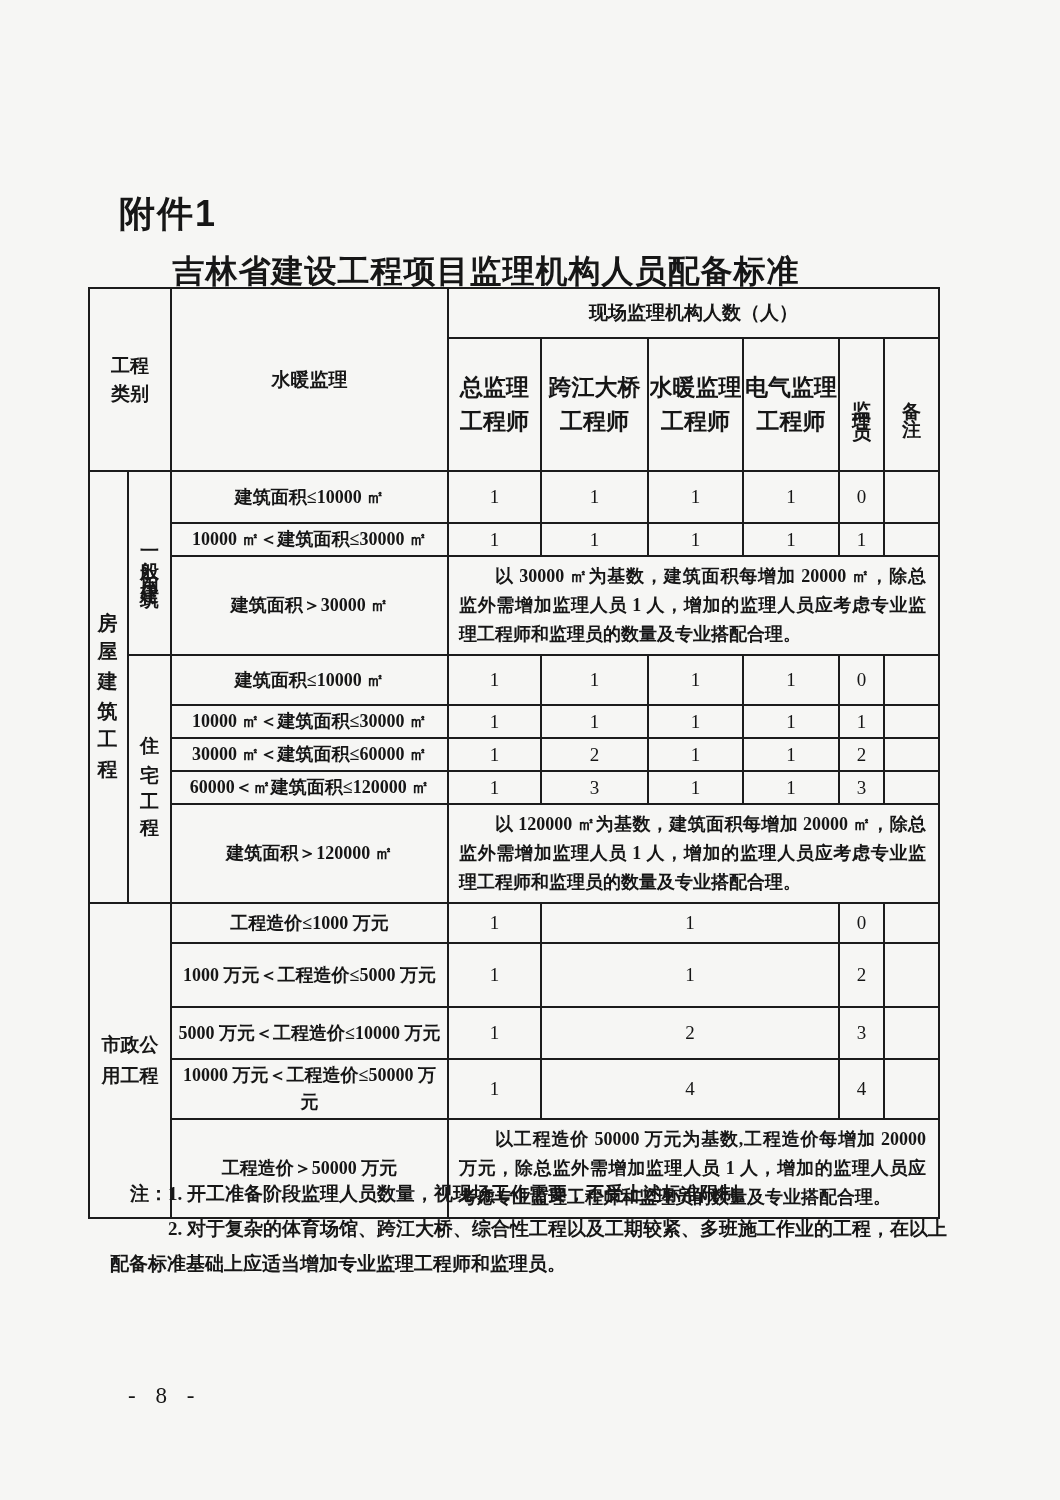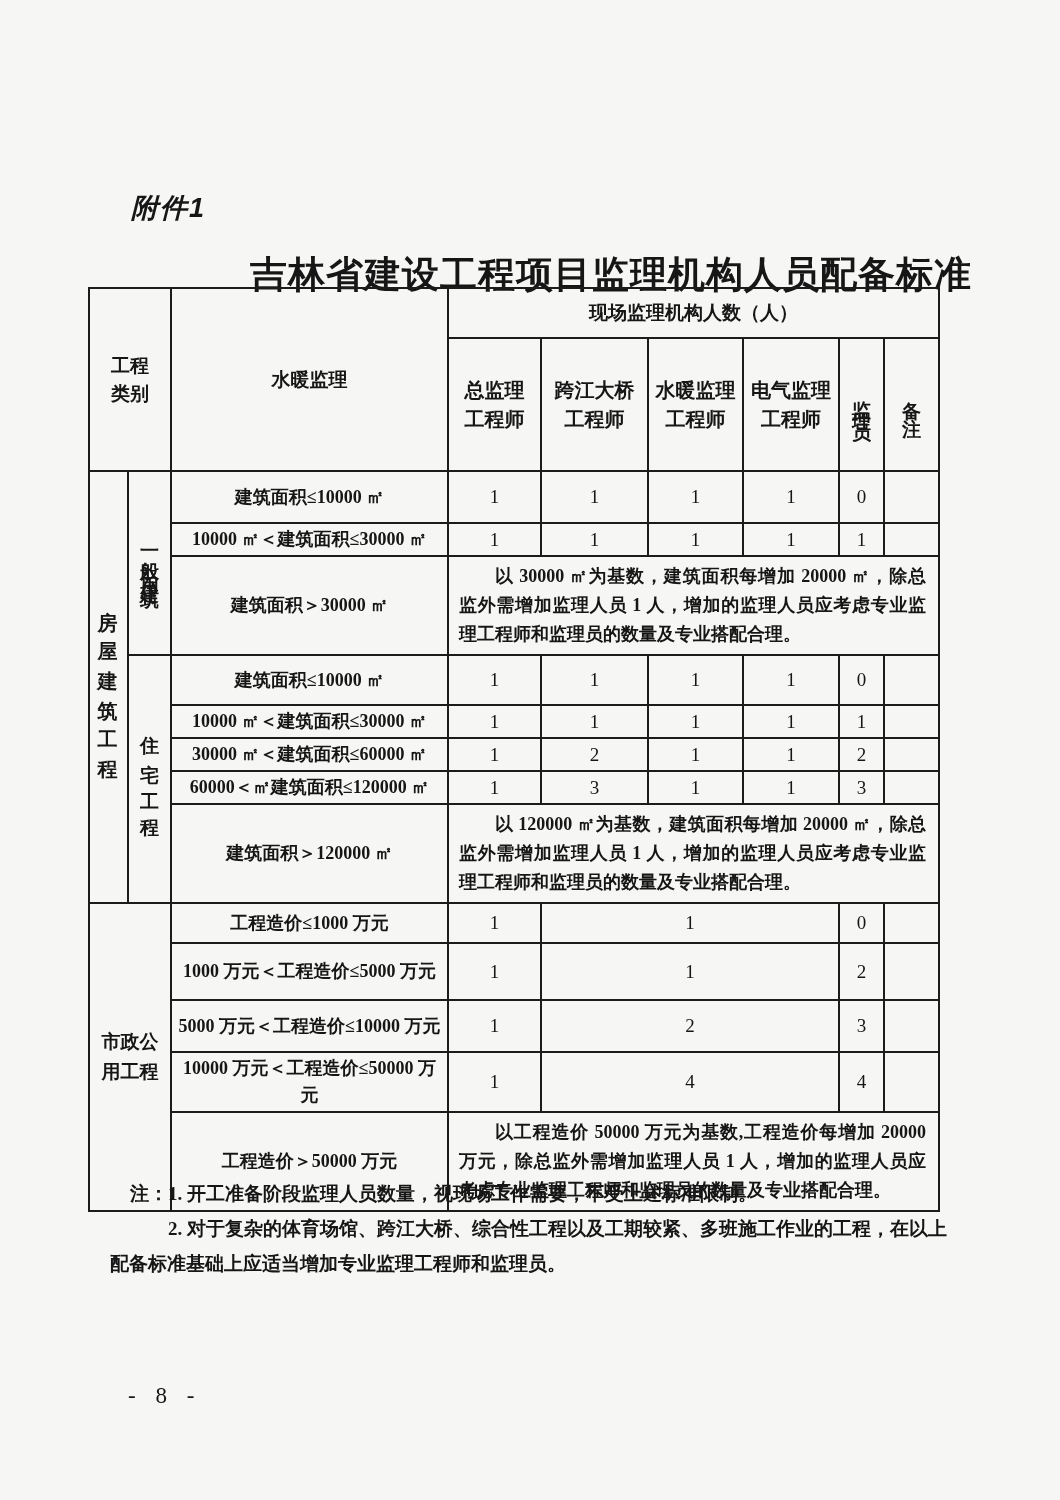--- a/index.html
+++ b/index.html
@@ -4,46 +4,46 @@
 <style>
   html,body{margin:0;padding:0;}
   body{
     width:1060px;height:1500px;position:relative;
     background:#f6f6f4;
     font-family:"Liberation Serif","DejaVu Serif",serif;
     color:#161616;
     overflow:hidden;
   }
   .attachment{
-    position:absolute;left:131px;top:190px;
-    font-family:"Liberation Sans","DejaVu Sans",sans-serif;
-    font-size:27px;font-weight:700;letter-spacing:2px;font-style:italic;
+    position:absolute;left:119px;top:190px;
+    font-family:"Liberation Sans","DejaVu Sans",sans-serif;
+    font-size:36px;font-weight:700;letter-spacing:2px;
   }
   .doc-title{
     position:absolute;left:0;top:250px;width:972px;
-    text-align:right;
-    font-family:"Liberation Sans","DejaVu Sans",sans-serif;
-    font-size:37px;font-weight:700;letter-spacing:1px;
+    text-align:center;
+    font-family:"Liberation Sans","DejaVu Sans",sans-serif;
+    font-size:32px;font-weight:700;letter-spacing:1px;
   }
   table.main{
     position:absolute;left:88px;top:287px;
     width:850px;border-collapse:collapse;table-layout:fixed;
     background:transparent;
   }
   table.main td{
     border:2px solid #1c1c1c;
     text-align:center;vertical-align:middle;
     padding:0;overflow:hidden;
   }
   .hd{
     font-family:"Liberation Sans","DejaVu Sans",sans-serif;
     font-weight:700;font-size:19px;
     white-space:pre-line;line-height:1.45;border-radius:12px;
   }
-  .hd-sub{font-size:20px;}
+  .hd-sub{font-size:23px;}
   .scale{
     font-size:18px;font-weight:600;line-height:1.5;
     padding:2px 6px !important;
     border-radius:18px;
   }
   .val{font-size:19px;font-weight:500;}
   .para{
     font-size:18px;font-weight:600;
     text-align:justify !important;
     text-indent:2em;
@@ -63,21 +63,21 @@
   .v-hd2{font-size:19px;letter-spacing:16px;}
   .muni{
     font-family:"Liberation Sans","DejaVu Sans",sans-serif;
     font-weight:700;font-size:19px;line-height:1.6;
     padding:0 9px !important;
   }
   .rH1{height:50px;}  .rH2{height:133px;}
   .rA{height:52px;}   .rB{height:28px;}   .rC{height:92px;}
   .rD{height:50px;}   .rE{height:32px;}   .rF{height:27px;margin-left:37px;}
   .rG{height:27px;}   .rHh{height:87px;}
-  .rI{height:40px;}   .rJ{height:57px;}   .rK{height:52px;}
+  .rI{height:40px;}   .rJ{height:64px;}   .rK{height:52px;}
   .rL{height:55px;}   .rM{height:87px;}
   .notes{
     position:absolute;left:110px;top:1176px;width:852px;
     font-size:19px;font-weight:600;line-height:35px;
   }
   .notes p{margin:0;}
   .note-first{text-indent:20px;}
   .note-sub{text-indent:58px;}
   .page-num{
     position:absolute;left:128px;top:1383px;

